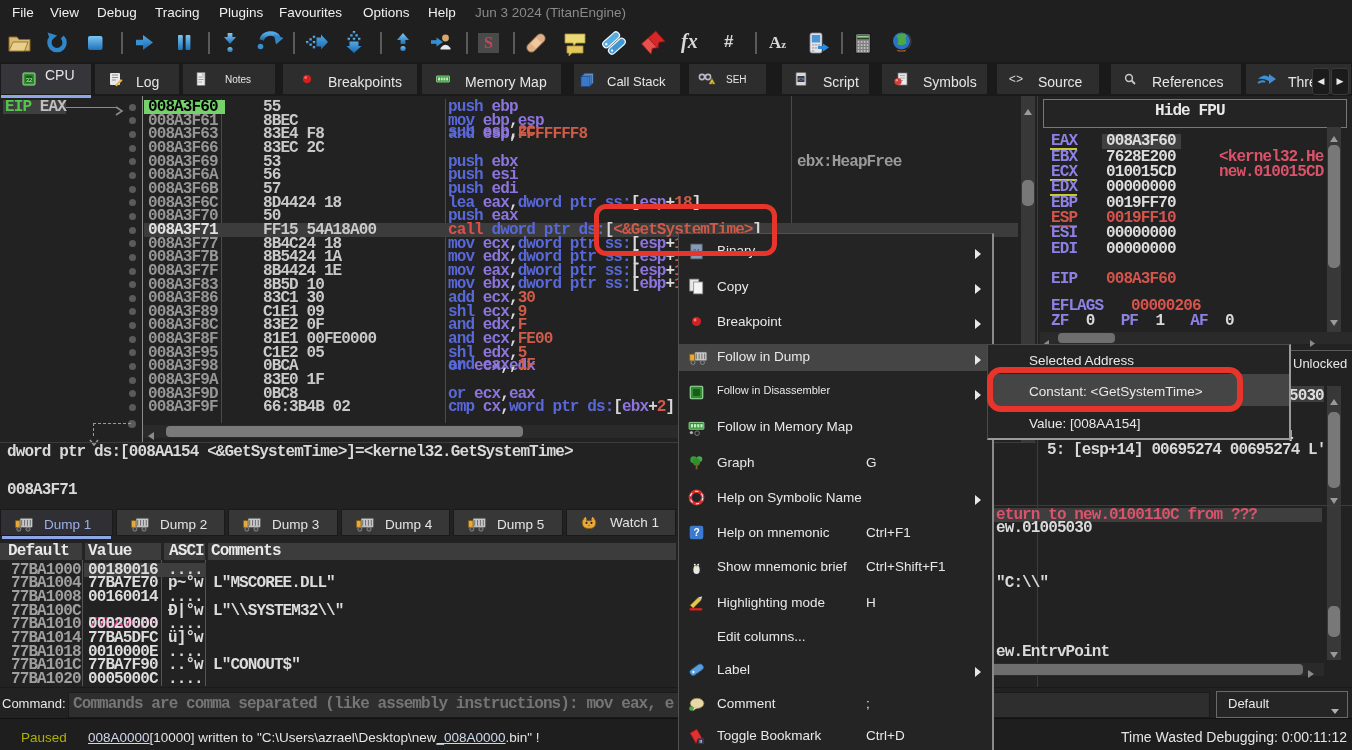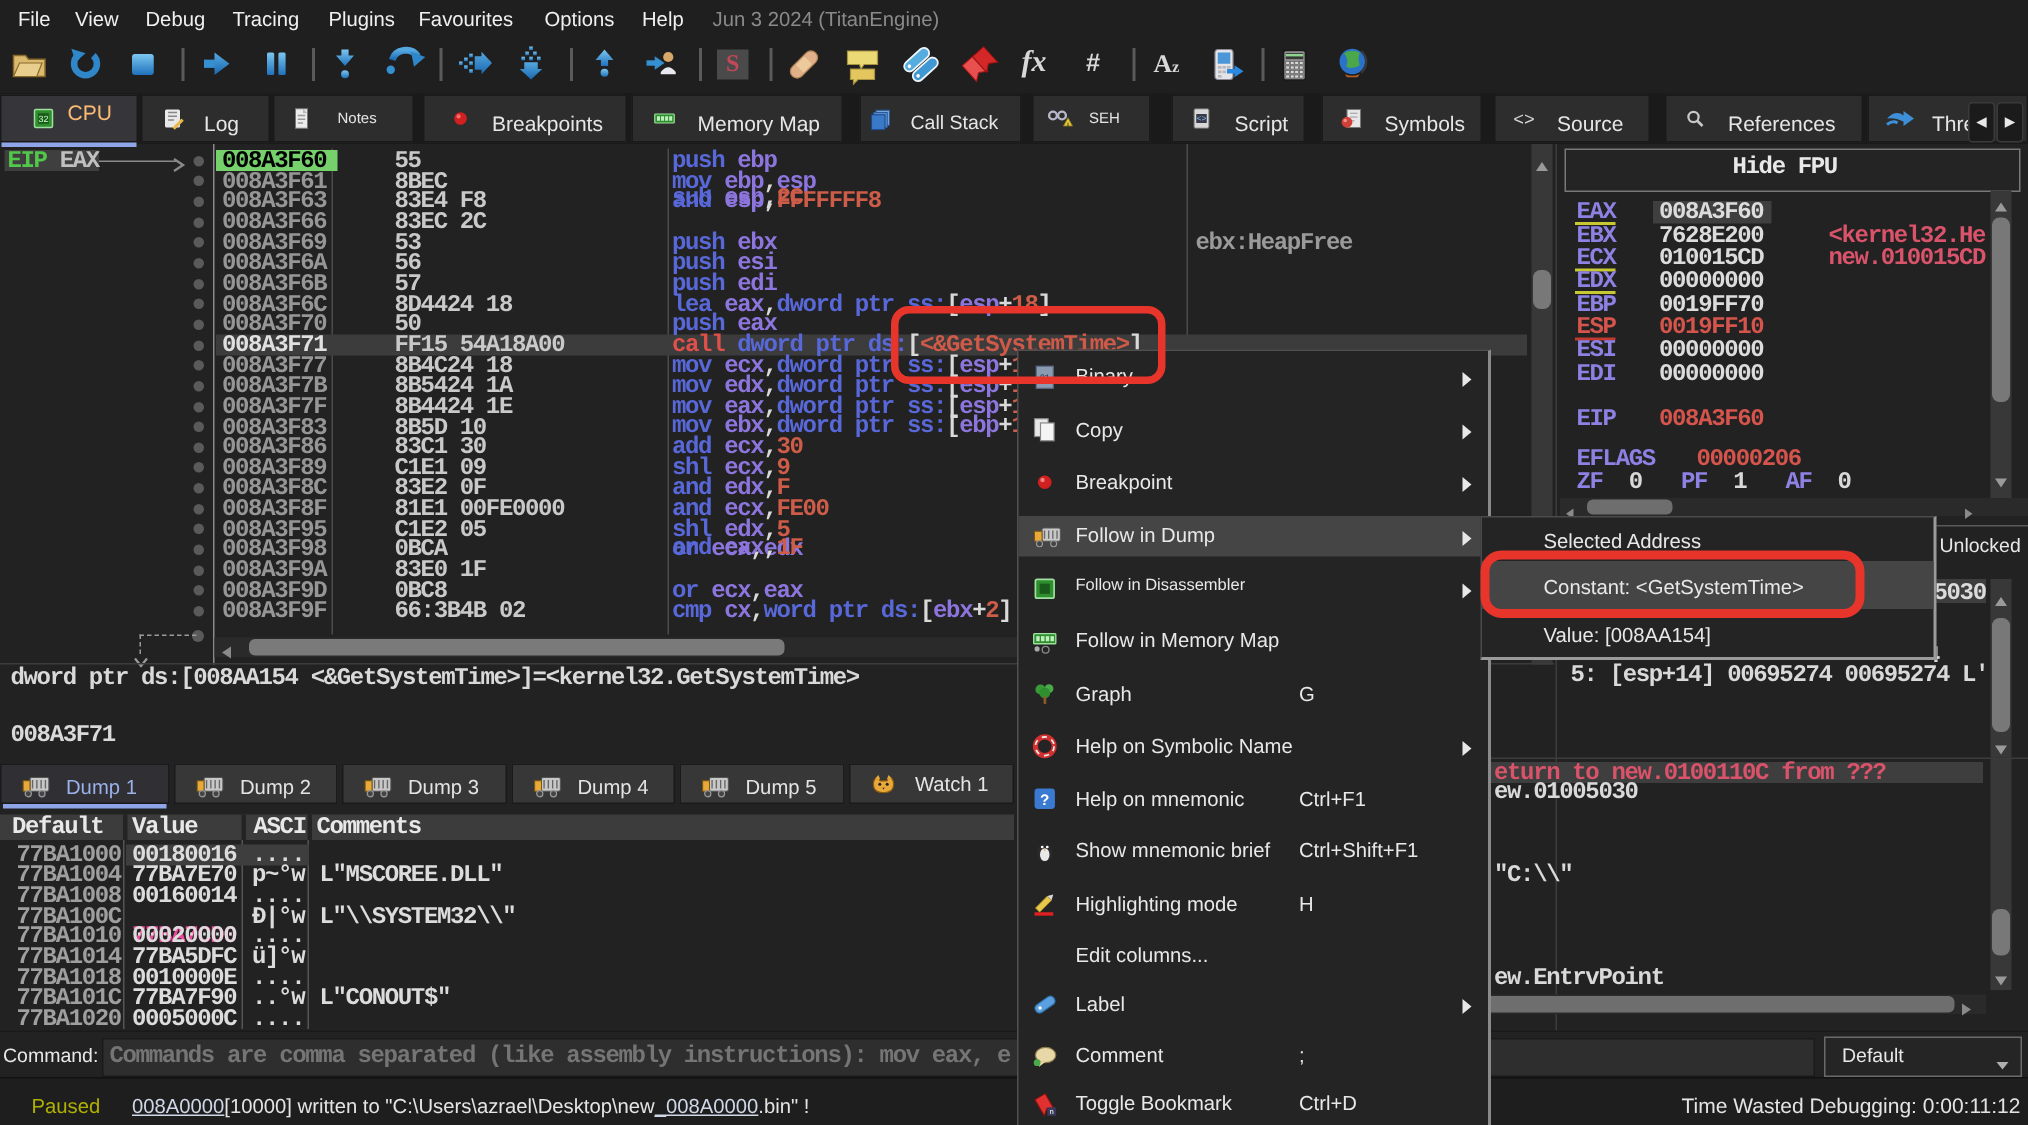--- a/index.html
+++ b/index.html
@@ -177,21 +177,21 @@
       <path d="M3.5 17.5 Q8.5 19.5 13.5 17.5 L12 19.5 L5 19.5Z" fill="#b86024"></path>
     </g>
 </svg>
 <div class="a" style="left:0;top:62px;width:1352px;height:34px;background:#1a1a1a"></div>
 <div class="a" style="box-sizing:border-box;left:0px;top:63px;width:92px;height:32px;background:#36363a;border:1px solid #1a1a1a"></div>
 <div class="a" style="left:21px;top:71px"><svg width="16" height="16" viewBox="0 0 16 16">
       <rect x="2" y="2" width="12" height="12" rx="1" fill="#2f8f2f" stroke="#9fdf9f" stroke-width="1"></rect>
       <rect x="4.5" y="4.5" width="7" height="7" fill="#1a5a1a"></rect>
       <text x="8" y="10.5" font-size="6" fill="#cfc" text-anchor="middle" font-family="Liberation Sans">32</text>
     </svg></div>
-<div class="a sans" style="left:45px;top:67px;font-size:14px;color:#fdba74">CPU</div>
+<div class="a sans" style="left:45px;top:67px;font-size:14px;color:#e5e5e5">CPU</div>
 <div class="a" style="box-sizing:border-box;left:94px;top:63px;width:86px;height:32px;background:#2d2d2d;border:1px solid #1a1a1a"></div>
 <div class="a" style="left:107px;top:71px"><svg width="16" height="16" viewBox="0 0 16 16">
       <rect x="3" y="2" width="10" height="12" rx="1" fill="#e8e8e8"></rect>
       <path d="M8 14 L14 8 L15.5 9.5 L9.5 15.5Z" fill="#e8b84a"></path>
       <path d="M5 4h6M5 6.5h6M5 9h4" stroke="#888" stroke-width="0.9"></path>
     </svg></div>
 <div class="a sans" style="left:136px;top:73.5px;font-size:14px;color:#e6e6e6">Log</div>
 <div class="a" style="box-sizing:border-box;left:182px;top:63px;width:94px;height:32px;background:#2d2d2d;border:1px solid #1a1a1a"></div>
 <div class="a" style="left:193px;top:71px"><svg width="16" height="16" viewBox="0 0 16 16">
       <path d="M4 1.5 L12 1.5 L12 14.5 L4 14.5 Z" fill="#ececec" stroke="#777" stroke-width="0.7"></path>

